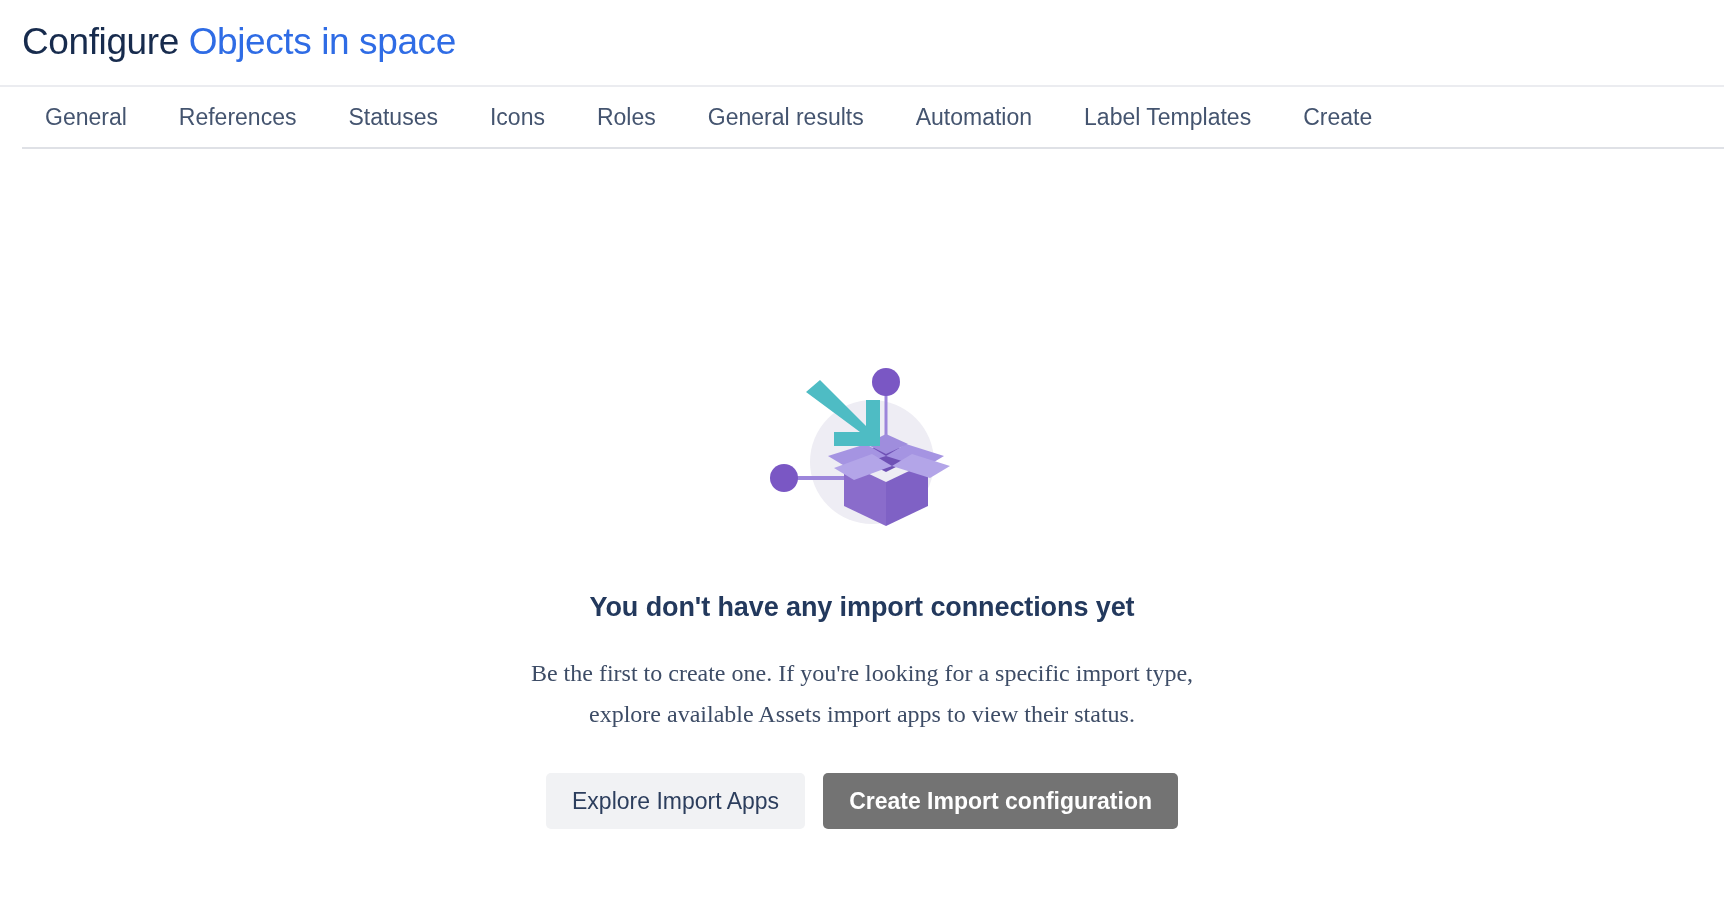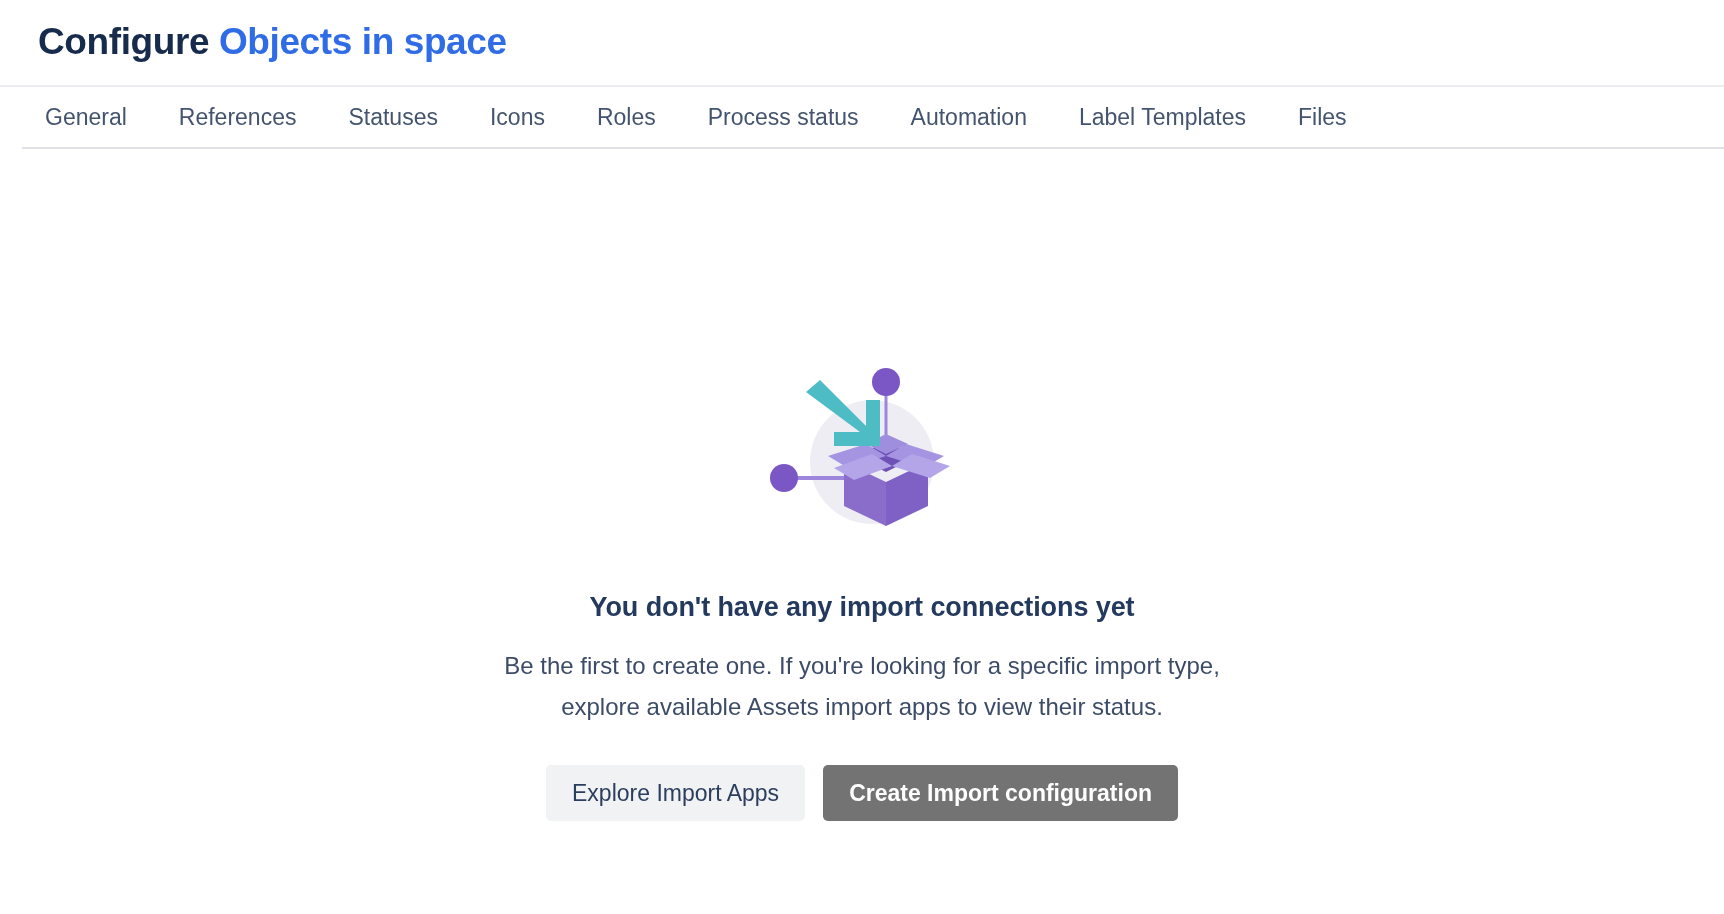--- a/index.html
+++ b/index.html
@@ -24,25 +24,24 @@
   
   .header {
     height: 87px;
     padding: 0 22px;
     display: flex;
     align-items: center;
     border-bottom: 2px solid #ebecf0;
   }
   .page-title {
     font-size: 37px;
-    font-weight: 700;
+    font-weight: 400;
     letter-spacing: -0.4px;
     line-height: 1.1;
     white-space: nowrap;
-    margin-left: 16px;
   }
   .title-static { color: #172b4d; }
   .title-link {
     color: #2f6ce5;
     cursor: pointer;
   }
 
   
   .tabbar {
     position: relative;
@@ -115,26 +114,27 @@
   .empty-heading {
     margin-top: 42px;
     font-size: 27px;
     font-weight: 700;
     color: #23395d;
     letter-spacing: -0.1px;
     text-align: center;
   }
 
   .empty-body {
-    margin-top: 22px;
+    margin-top: 30px;
     font-size: 24px;
     line-height: 41px;
     color: #3d4c66;
     text-align: center;
     max-width: 920px;
+    font-family: Liberation Serif, serif;
   }
 
   .actions {
     margin-top: 38px;
     display: flex;
     align-items: center;
     gap: 18px;
   }
   .btn {
     border: none;
@@ -181,30 +181,30 @@
       <div class="tab">
         <span>Statuses</span>
       </div>
       <div class="tab">
         <span>Icons</span>
       </div>
       <div class="tab">
         <span>Roles</span>
       </div>
       <div class="tab">
-        <span>Process status</span>
+        <span>General results</span>
       </div>
       <div class="tab">
         <span>Automation</span>
       </div>
       <div class="tab">
         <span>Label Templates</span>
       </div>
       <div class="tab">
-        <span>Files</span>
+        <span>Create</span>
       </div>
     </div>
   </div>
 
   <div class="empty-state">
 
     <div class="illustration">
       <svg viewBox="0 0 200 200" width="200" height="200" xmlns="http://www.w3.org/2000/svg">
 
         <circle cx="110" cy="112" r="62" fill="#eeedf4"></circle>

